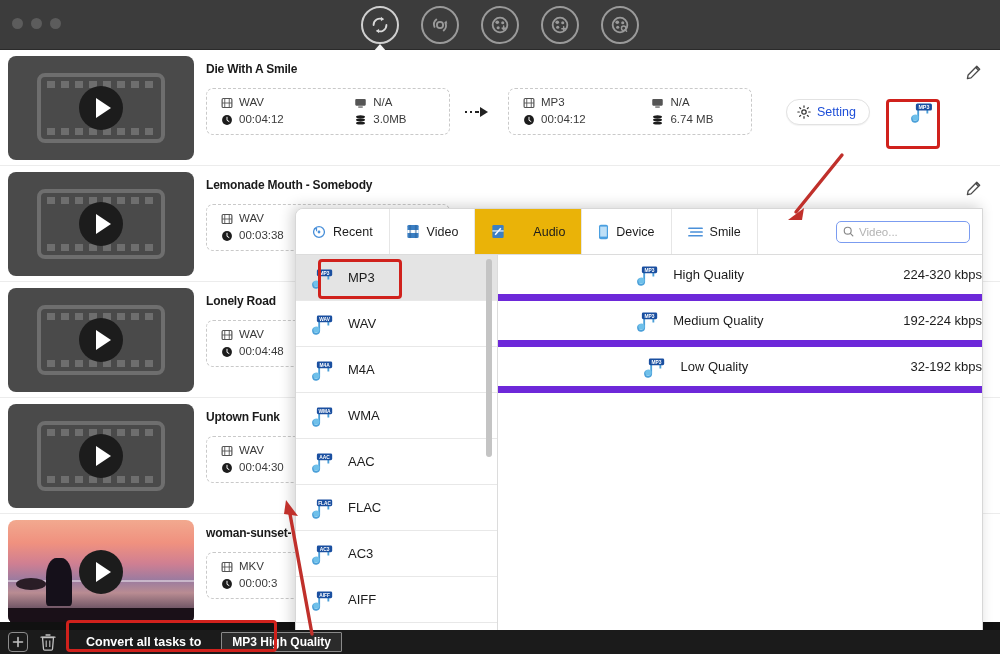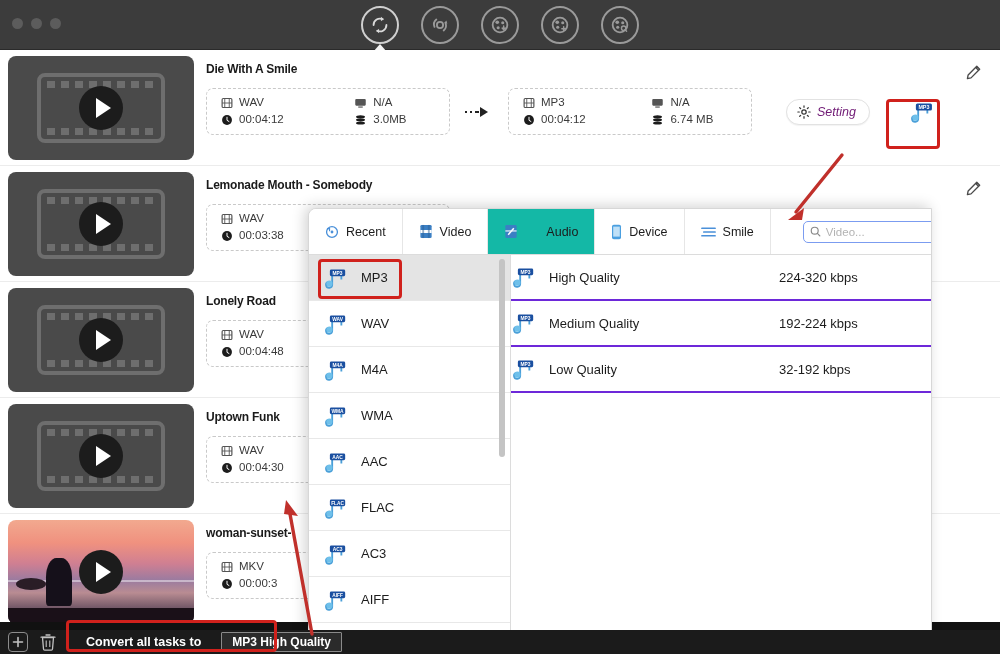--- a/index.html
+++ b/index.html
@@ -119,55 +119,54 @@
   .info-item { display: flex; align-items: center; gap: 6px; font-size: 11.5px; color: #3a3a3a; white-space: nowrap; }
   .info-item .txt { line-height: 1; }
   .arrow-sep { margin: 0 14px; display: flex; align-items: center; color: #222; }
 
   .setting-btn {
     margin-left: 34px;
     display: inline-flex; align-items: center; gap: 6px;
     border: 1px solid #e2e2e2; border-radius: 16px;
     padding: 5px 13px 5px 10px;
     background: #fff;
-    font-size: 12.5px; color: #701a75;
+    font-size: 12.5px; color: #1d4ed8;
     box-shadow: 0 1px 1px rgba(0,0,0,0.05);
-    font-style: italic;
   }
   .fmt-btn {
     margin-left: 30px; width: 44px; height: 40px;
     display: flex; align-items: center; justify-content: center;
   }
   .pencil {
     position: absolute; right: 18px; top: 14px;
     width: 18px; height: 18px;
   }
 
   
   .popup {
-    position: absolute; left: 308px; top: 208px;
-    width: 624px; height: 446px;
+    position: absolute; left: 295px; top: 208px;
+    width: 688px; height: 446px;
     background: #fff;
     border: 1px solid #d7d7d7;
     border-top-left-radius: 8px;
     box-shadow: -3px -2px 14px rgba(0,0,0,0.18);
     overflow: hidden;
   }
   .popup-tabs {
     display: flex; align-items: stretch; height: 46px;
     background: #fff; border-bottom: 1px solid #dcdcdc;
   }
   .ptab {
     display: flex; align-items: center; gap: 7px;
     padding: 0 16px;
     font-size: 12.5px; color: #1c1c1c;
     border-right: 1px solid #e6e6e6;
     white-space: nowrap;
   }
-  .ptab.active { background: #14b8a6; gap: 28px; }
+  .ptab.active { background: #eab308; gap: 28px; }
   .ptab-spacer { flex: 1; border-right: none; }
   .search-wrap {
     display: flex; align-items: center; padding: 0 12px 0 0;
   }
   .search-box {
     width: 134px; height: 22px;
     border: 1.6px solid #7b9cf0; border-radius: 5px;
     display: flex; align-items: center; gap: 5px; padding: 0 6px;
     background: #fff;
   }
@@ -185,23 +184,23 @@
     position: relative;
   }
   .fmt-item.selected { background: #e4e4e4; }
   .fmt-scroll {
     position: absolute; right: 5px; top: 4px;
     width: 6px; height: 198px; border-radius: 3px; background: #c4c4c4;
   }
   .qual-list { flex: 1; background: #fff; }
   .qual-item {
     height: 46px; display: flex; align-items: center;
-    border-bottom: 2px solid #6d28d9;
+    border-bottom: 7px solid #6d28d9;
     padding-left: 0;
-    font-size: 13px; color: #1c1c1c;
+    font-size: 13px; color: #1c1c1c; justify-content: flex-end;
   }
   .qual-name { margin-left: 12px; width: 230px; }
   .qual-rate { color: #1c1c1c; }
 
   
   .micon { width: 26px; height: 22px; flex: none; }
 
   
   .bottombar {
     position: absolute; left: 0; bottom: 0; width: 1000px; height: 24px;

